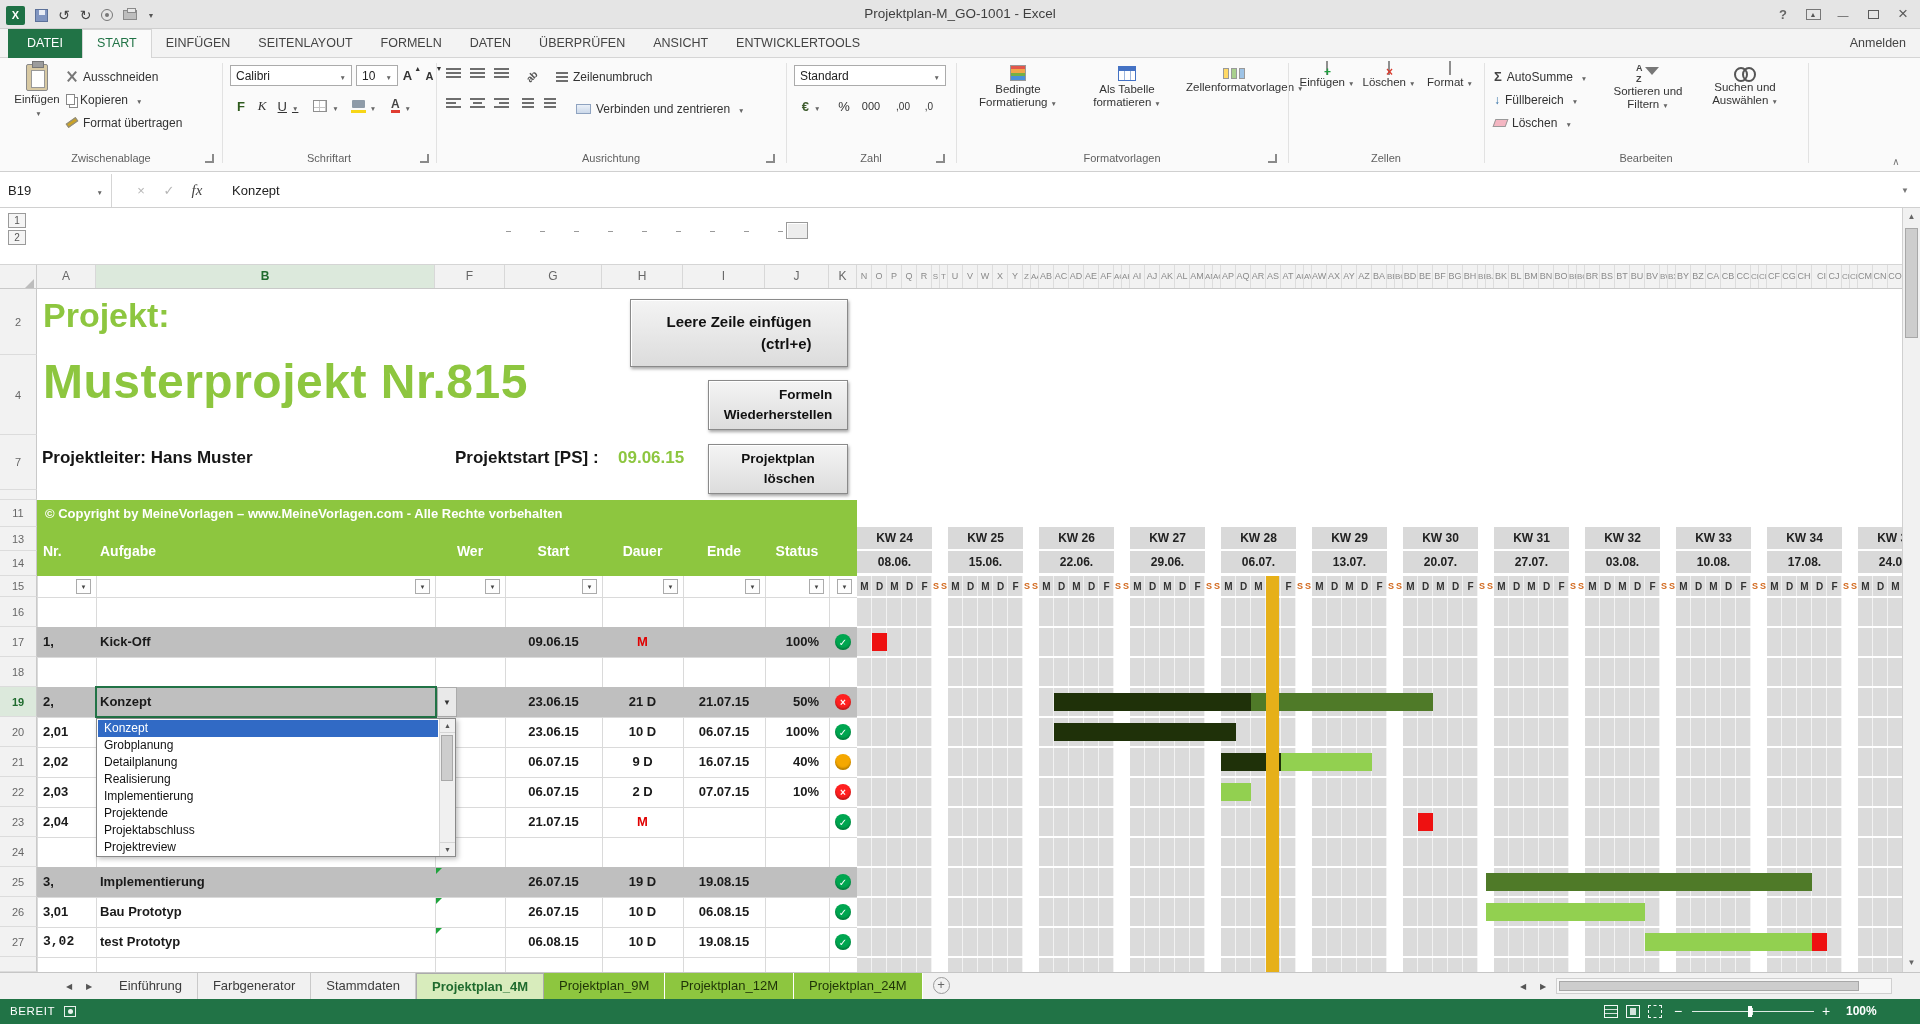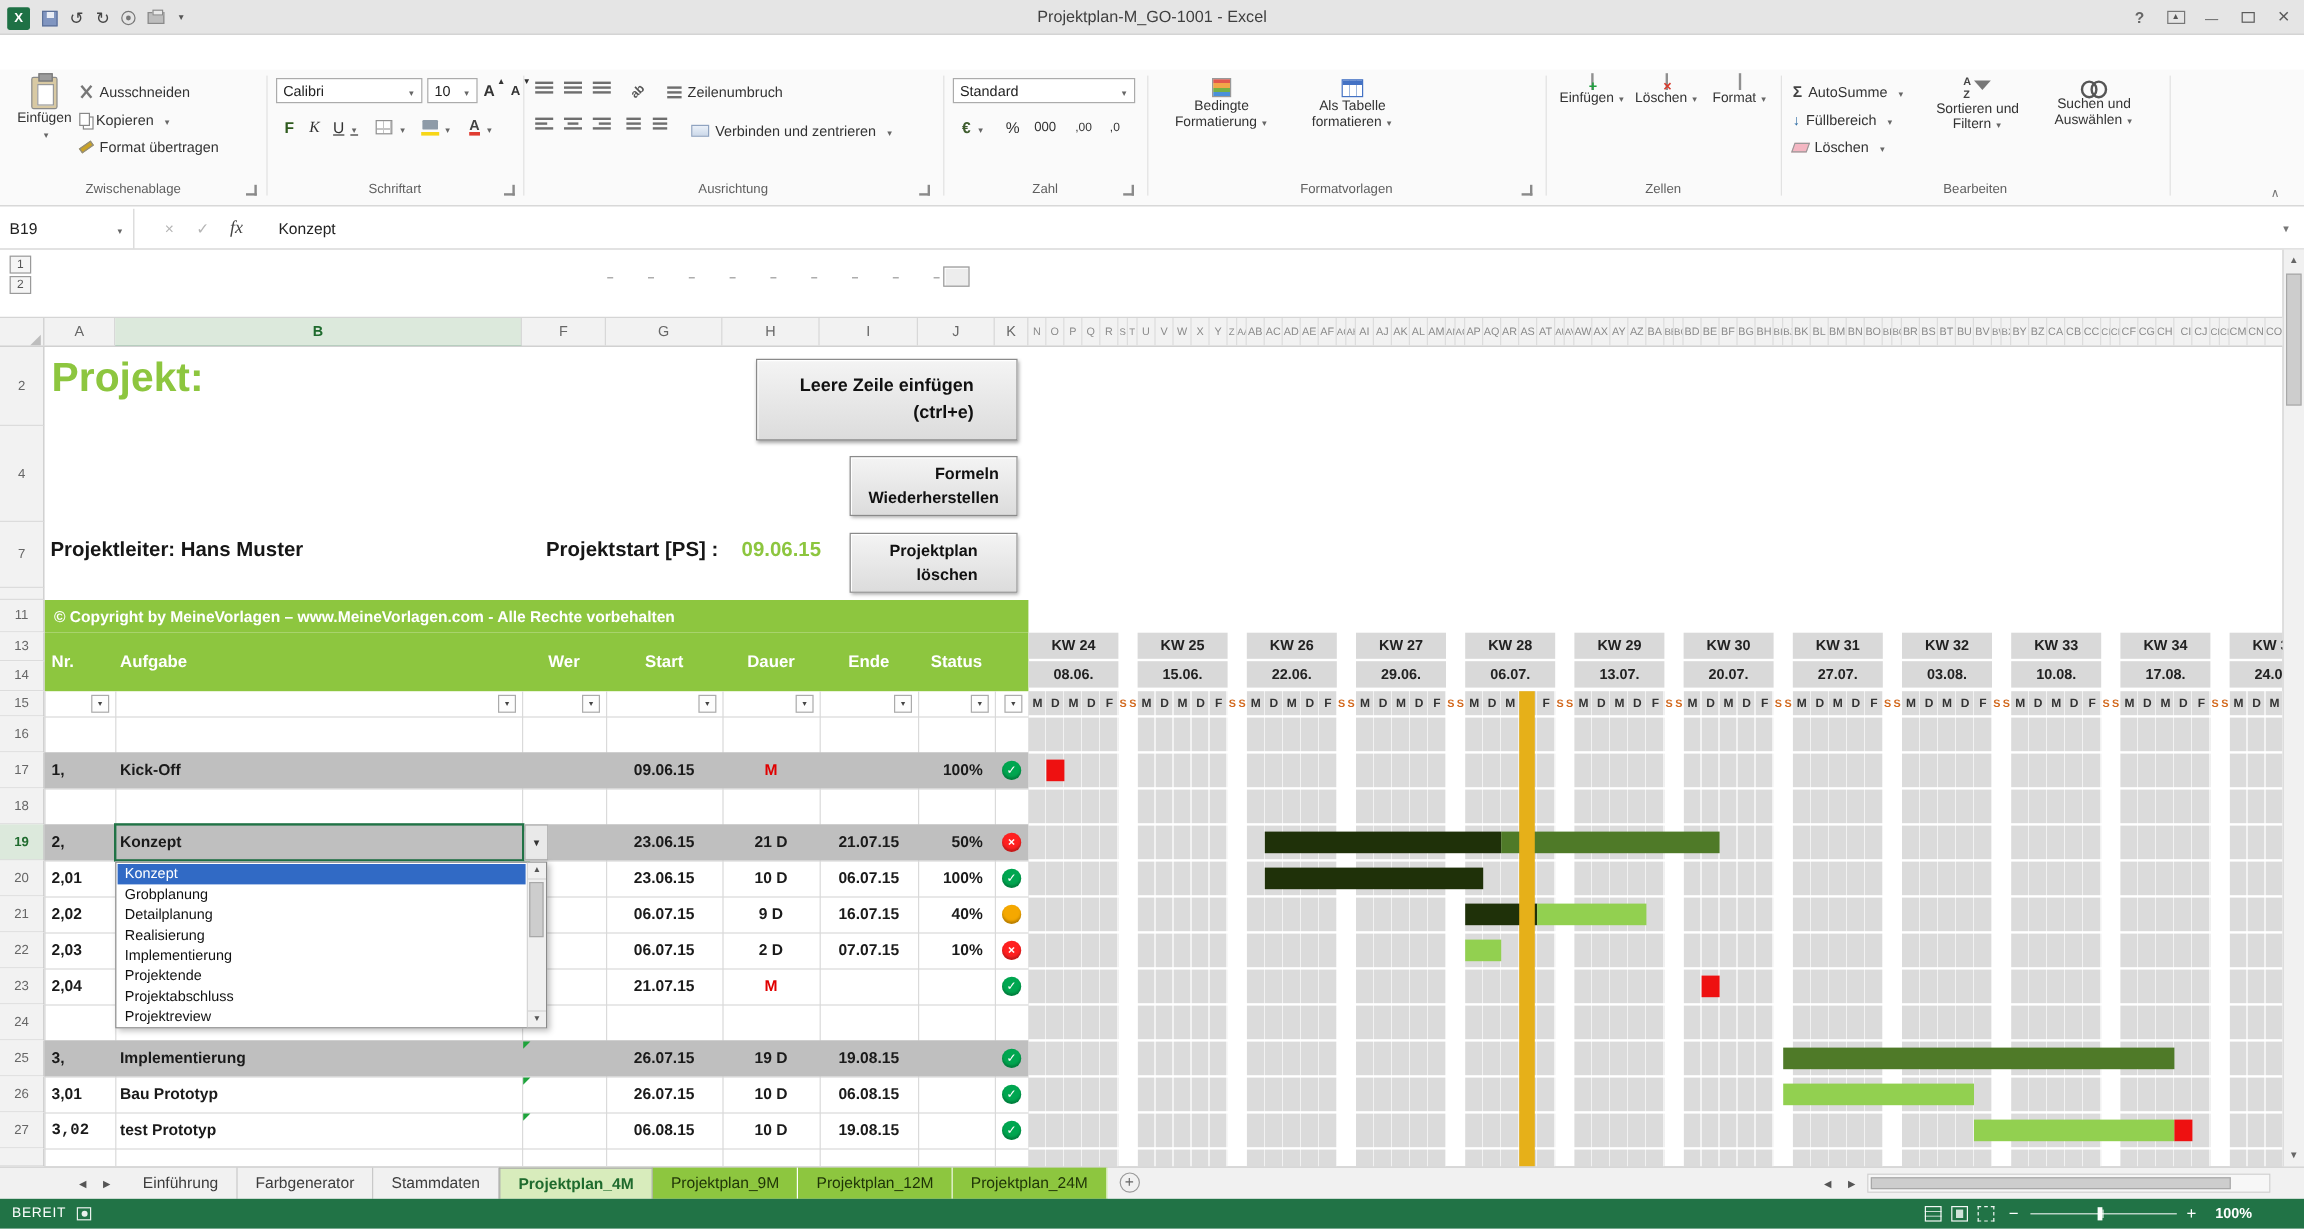--- a/index.html
+++ b/index.html
@@ -162,20 +162,34 @@
         </div>
         <div class="winbtn">
           <span class="wc-maximize"></span>
         </div>
         <div class="winbtn">
           <span class="wc-close"></span>
         </div>
       </div>
   </div>
 
+  <div id="tabsrow" class="abs">
+    <div id="ribbontabs">
+        <div class="rtab file">DATEI</div>
+        <div class="rtab active">START</div>
+        <div class="rtab">EINFÜGEN</div>
+        <div class="rtab">SEITENLAYOUT</div>
+        <div class="rtab">FORMELN</div>
+        <div class="rtab">DATEN</div>
+        <div class="rtab">ÜBERPRÜFEN</div>
+        <div class="rtab">ANSICHT</div>
+        <div class="rtab">ENTWICKLERTOOLS</div>
+      </div>
+    <div id="signin">Anmelden</div>
+  </div>
 
   <div id="ribbon" class="abs">
 
     <div class="bigbtn" style="left:12px;width:50px">
       <span class="i-clip" style="display:block"></span>
       <div class="bl"><span>Einfügen</span><br><span class="dd"></span></div>
     </div>
     <div class="smallbtn" style="left:66px;top:8px">
         <span class="i-cut"></span>
         <span>Ausschneiden</span>
@@ -325,20 +339,28 @@
     <div class="glabel" style="left:786px;width:170px">Zahl</div>
     <div class="launcher" style="left:936px"></div>
 
     <div class="bigbtn" style="left:968px;width:100px">
       <span class="ic-cf" style="display:block"></span>
       <div class="bl"><span>Bedingte Formatierung</span><span class="dd"></span></div>
     </div>
     <div class="bigbtn" style="left:1074px;width:106px">
       <span class="ic-tbl" style="display:block"></span>
       <div class="bl"><span>Als Tabelle formatieren</span><span class="dd"></span></div>
+    </div>
+    <div class="bigbtn" style="left:1186px;width:96px">
+      <span class="ic-styles">
+          <i></i>
+          <i></i>
+          <i></i>
+        </span>
+      <div class="bl"><span>Zellenformatvorlagen</span><span class="dd"></span></div>
     </div>
     <div class="glabel" style="left:956px;width:332px">Formatvorlagen</div>
     <div class="launcher" style="left:1268px"></div>
 
     <div class="bigbtn" style="left:1298px;width:58px">
       <span class="icwrap"><span class="i-grid"></span><span class="badge" style="color:#1E9E3E">+</span></span>
       <div class="bl"><span>Einfügen</span><span class="dd"></span></div>
     </div>
     <div class="bigbtn" style="left:1360px;width:58px">
       <span class="icwrap"><span class="i-grid"></span><span class="badge" style="color:#D83B2D">×</span></span>
@@ -408,20 +430,21 @@
       <span style="position: absolute; left: 68px; top: 9px; width: 5px; height: 1px; background: rgb(154, 154, 154);"></span>
       <span style="position: absolute; left: 102px; top: 9px; width: 5px; height: 1px; background: rgb(154, 154, 154);"></span>
       <span style="position: absolute; left: 136px; top: 9px; width: 5px; height: 1px; background: rgb(154, 154, 154);"></span>
       <span style="position: absolute; left: 170px; top: 9px; width: 5px; height: 1px; background: rgb(154, 154, 154);"></span>
       <span style="position: absolute; left: 204px; top: 9px; width: 5px; height: 1px; background: rgb(154, 154, 154);"></span>
       <span style="position: absolute; left: 238px; top: 9px; width: 5px; height: 1px; background: rgb(154, 154, 154);"></span>
       <span style="position: absolute; left: 272px; top: 9px; width: 5px; height: 1px; background: rgb(154, 154, 154);"></span>
     </div>
 
   <div id="projlabel" class="abs">Projekt:</div>
+  <div id="projtitle" class="abs">Musterprojekt Nr.815</div>
   <div class="abs formbtn" style="left:630px;top:299px;width:218px;height:68px;font-size:15px">Leere Zeile einfügen
 (ctrl+e)</div>
   <div class="abs formbtn" style="left:708px;top:380px;width:140px;height:50px">Formeln
 Wiederherstellen</div>
   <div class="abs formbtn" style="left:708px;top:444px;width:140px;height:50px">Projektplan
 löschen</div>
   <div id="manager" class="abs">Projektleiter: Hans Muster</div>
   <div id="pslabel" class="abs">Projektstart [PS] :</div>
   <div id="psvalue" class="abs">09.06.15</div>
   <div id="banner" class="abs">© Copyright by MeineVorlagen – www.MeineVorlagen.com - Alle Rechte vorbehalten</div>

